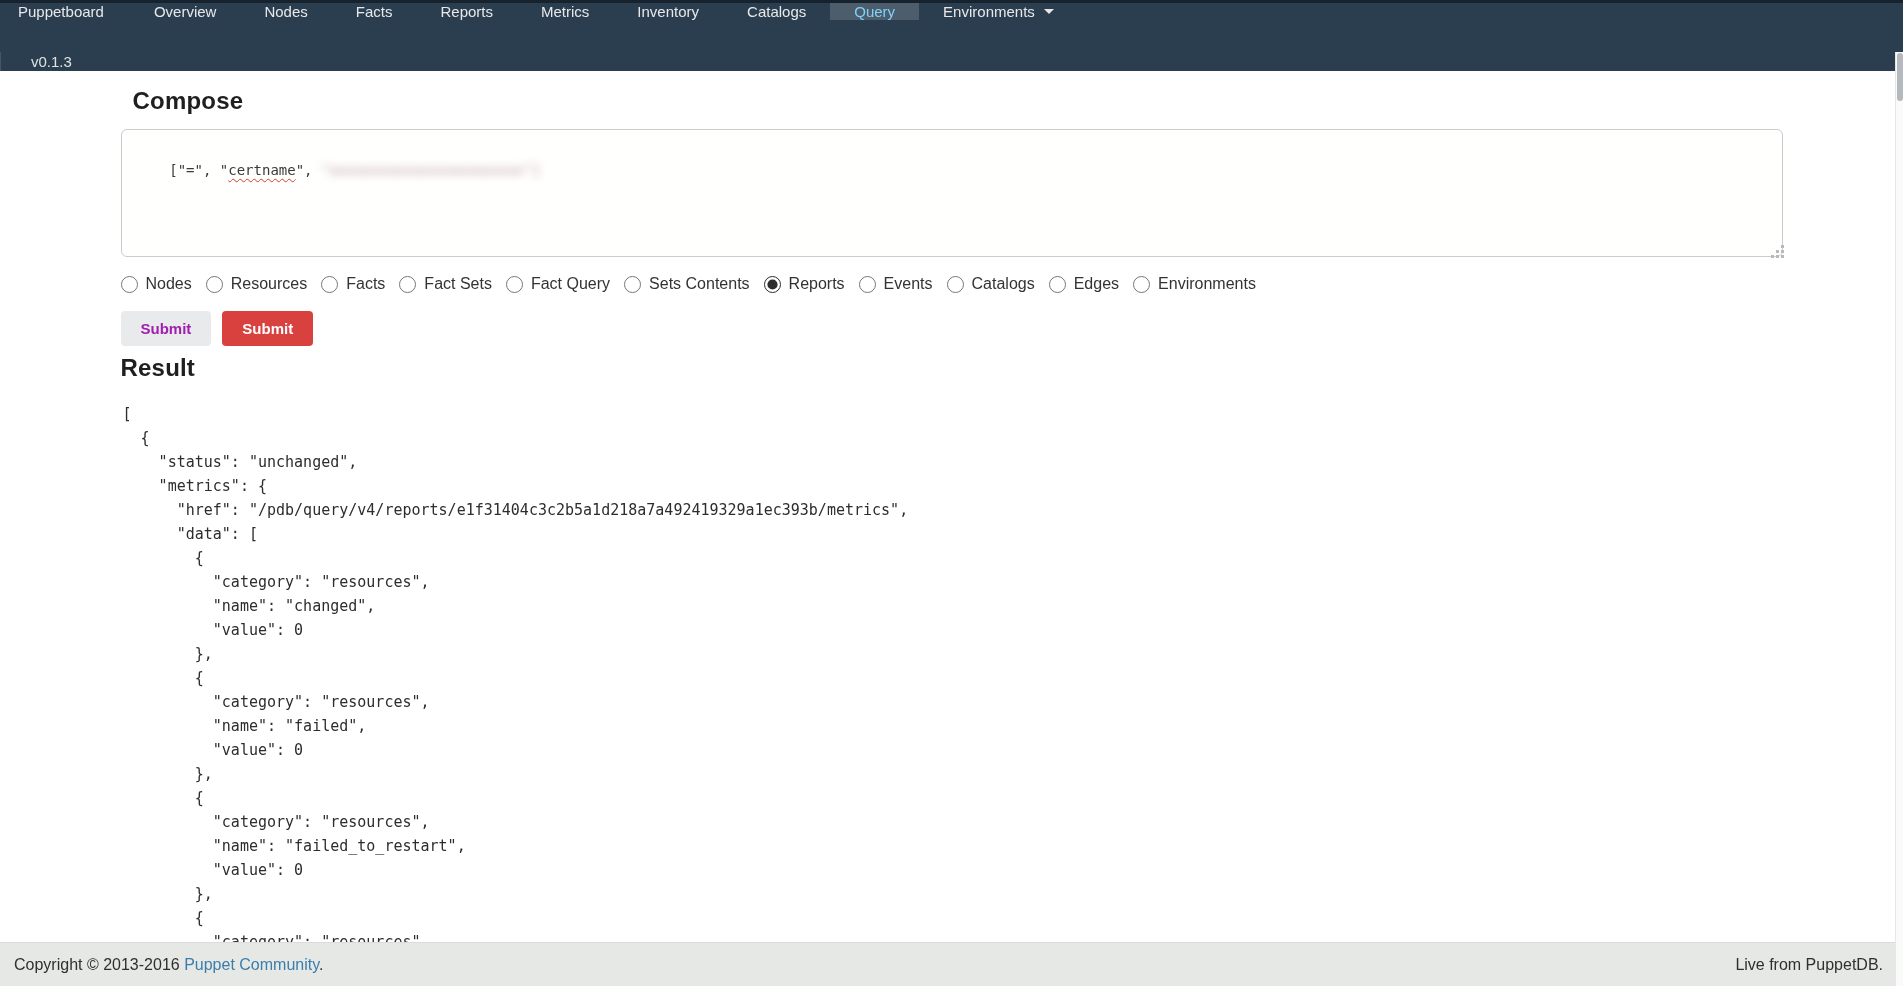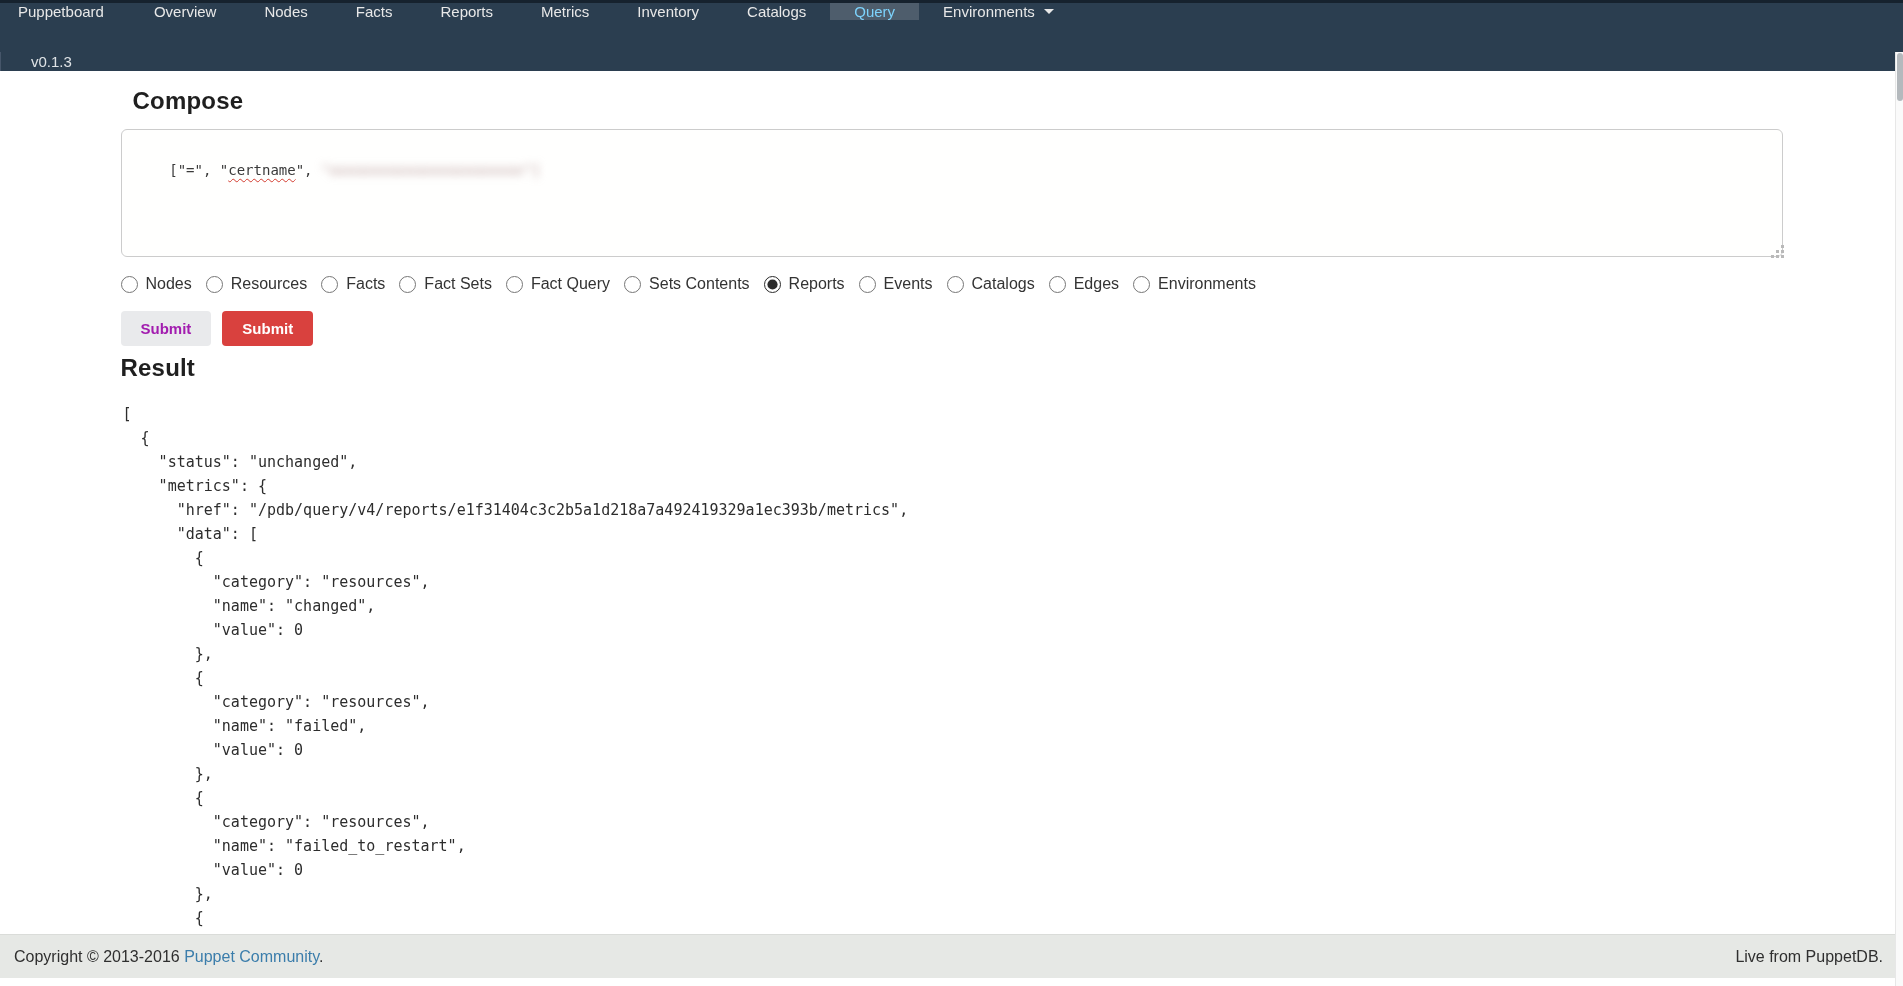--- a/index.html
+++ b/index.html
@@ -122,21 +122,21 @@
   .result-json {
     font-family: "DejaVu Sans Mono", monospace;
     font-size: 15px; line-height: 24px;
     color: #2d2d2d;
     white-space: pre;
     padding-left: 2px;
   }
 
   
   .footer {
-    position: absolute; left: 0; bottom: 8px;
+    position: absolute; left: 0; bottom: 0;
     width: 100%; height: 44px;
     background: #e6e8e5;
     border-top: 1px solid #dadcd9;
     display: flex; align-items: center; justify-content: space-between;
     padding: 0 20px 0 14px;
     font-size: 16px; color: #2f2f2f;
     z-index: 5;
   }
   .footer a { color: #3b7dab; text-decoration: none; cursor: pointer; }
 

